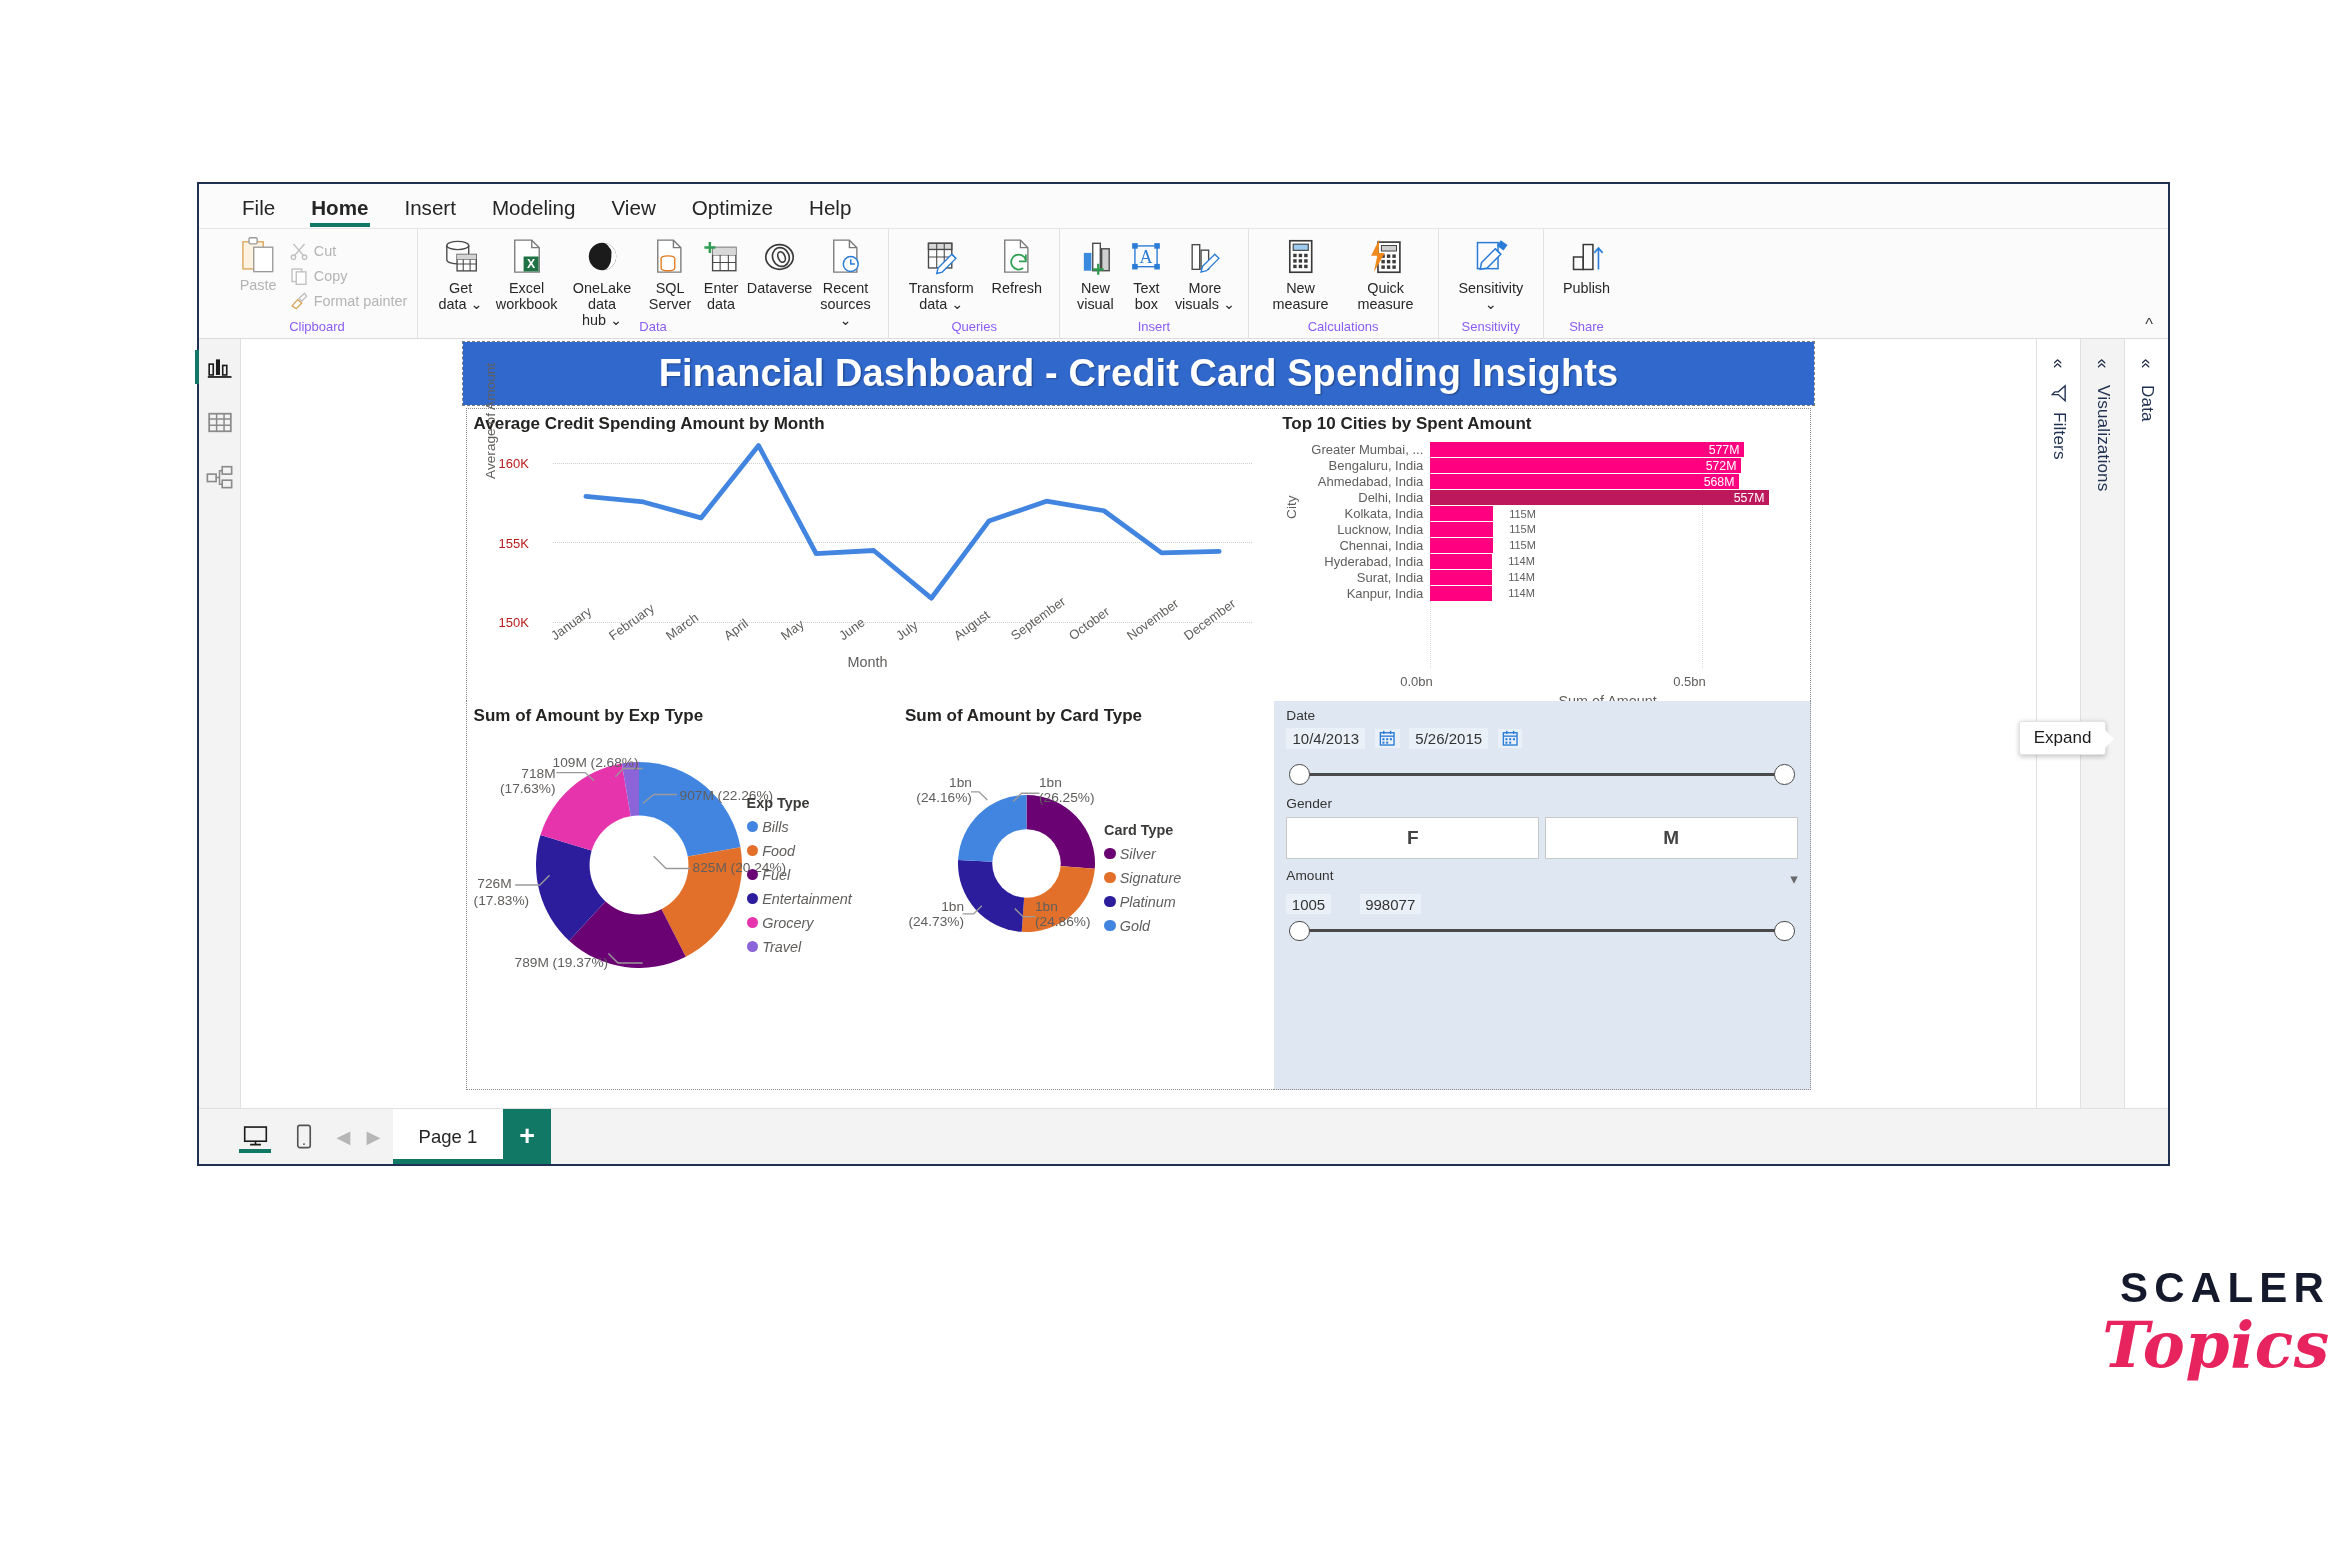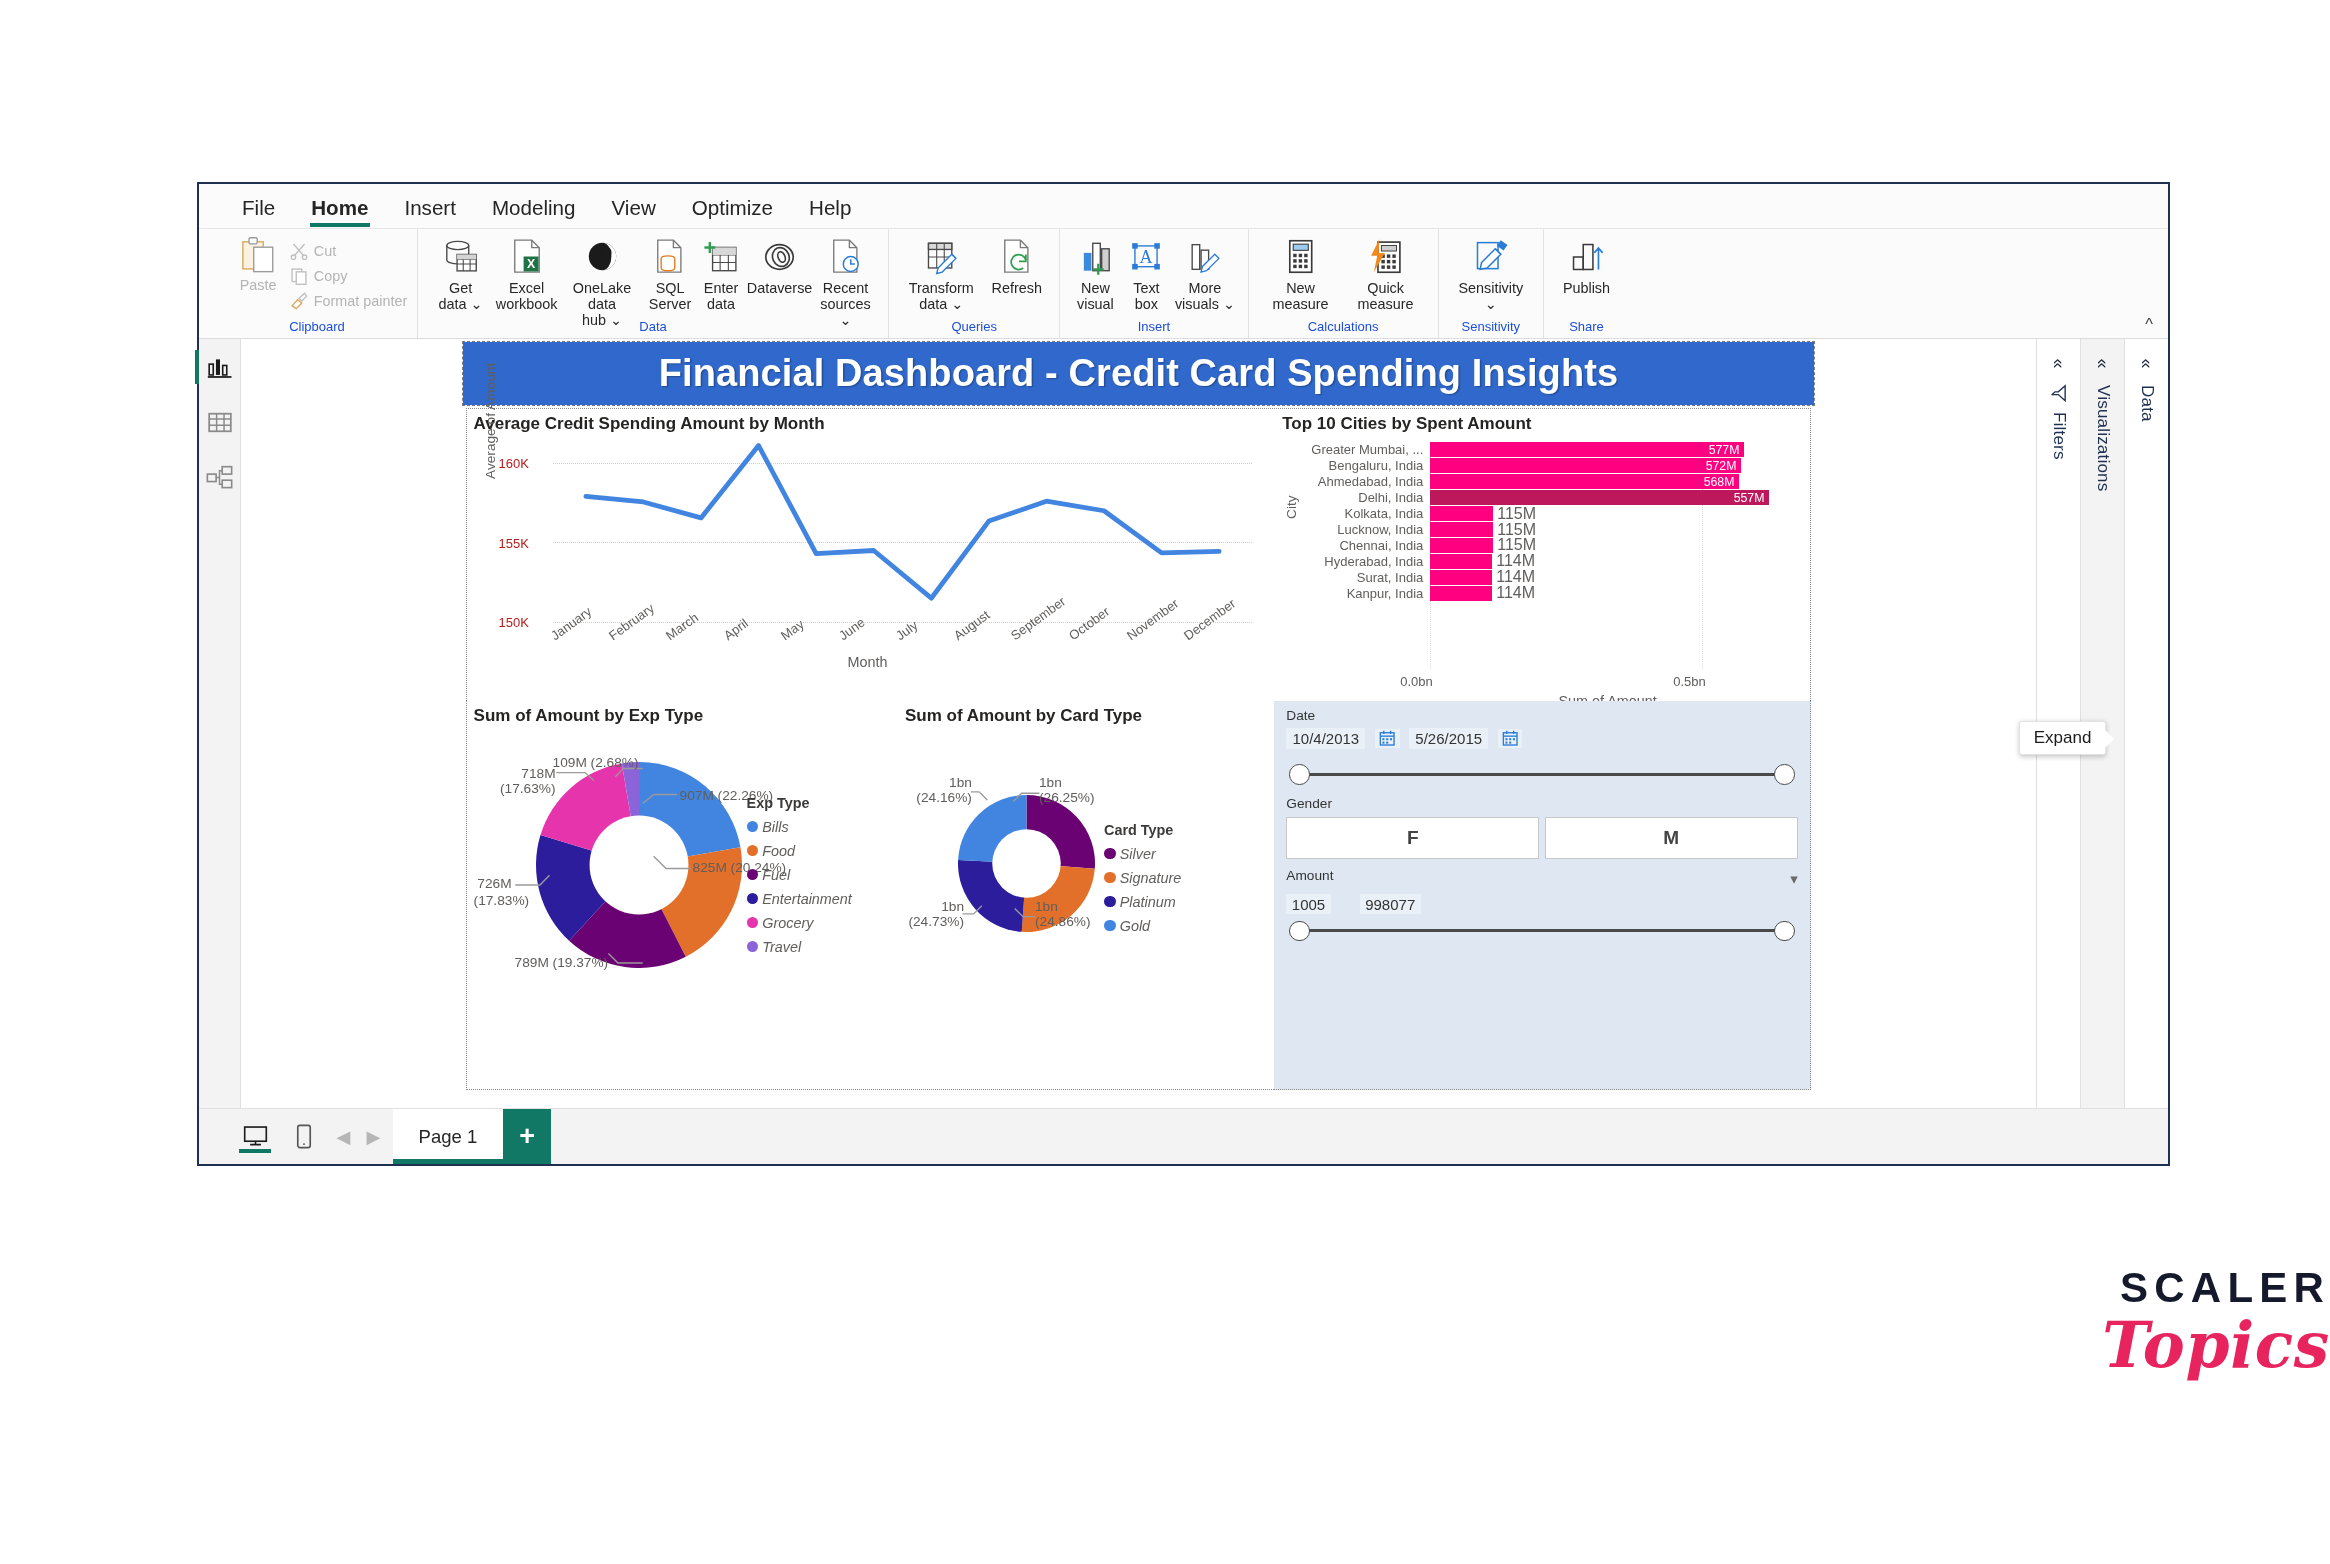--- a/index.html
+++ b/index.html
@@ -52,21 +52,21 @@
   }
   .rib-group {
     display: flex; flex-direction: column;
     align-items: center; justify-content: space-between;
     padding: 4.1px 9.6px 2.7px 9.6px;
     border-right: 0.7px solid #e2e2e2;
     position: relative;
   }
   .rib-group.nodiv { border-right: none; }
   .rib-items { display: flex; align-items: flex-start; height: 84px; }
-  .rib-label { font-size: 13px; color: #1d4ed8; padding-bottom: 1.4px; text-align: right; }
+  .rib-label { font-size: 13px; color: #8b5cf6; padding-bottom: 1.4px; text-align: right; }
   .rib-btn {
     display: flex; flex-direction: column; align-items: center;
     width: 66px; padding: 2.7px 1.4px 0 1.4px;
     cursor: default;
   }
   .rib-btn.wide { width: 85px; }
   .rib-btn.narrow { width: 51px; }
   .rib-ico { height: 42px; display: flex; align-items: center; justify-content: center; }
   .rib-txt {
     font-size: 14.4px; color: #272727; line-height: 1.12;
@@ -201,21 +201,21 @@
   }
   .bar-track { flex: 1; position: relative; height: 14.4px; }
   .bar-fill {
     height: 14.4px; background: #ff0080;
     display: flex; align-items: center; justify-content: flex-end;
   }
   .bar-val-in { color: #ffffff; font-size: 12.3px; padding-right: 4.8px; }
   .bar-val-out {
     position: absolute; top: 0; height: 14.4px;
     display: flex; align-items: center;
-    font-size: 16px; color: #605e5c; padding-left: 4px;
+    font-size: 11px; color: #605e5c; padding-left: 16px;
   }
   #bar-xaxis {
     position: relative; margin-left: 148px; margin-right: 9.6px;
     height: 18px; margin-top: 5.5px;
   }
   #bar-xaxis span { position: absolute; font-size: 13px; color: #605e5c; }
   #bar-xlabel {
     text-align: center; margin-left: 123px; margin-top: 1.4px;
     font-size: 14.4px; color: #605e5c;
   }

